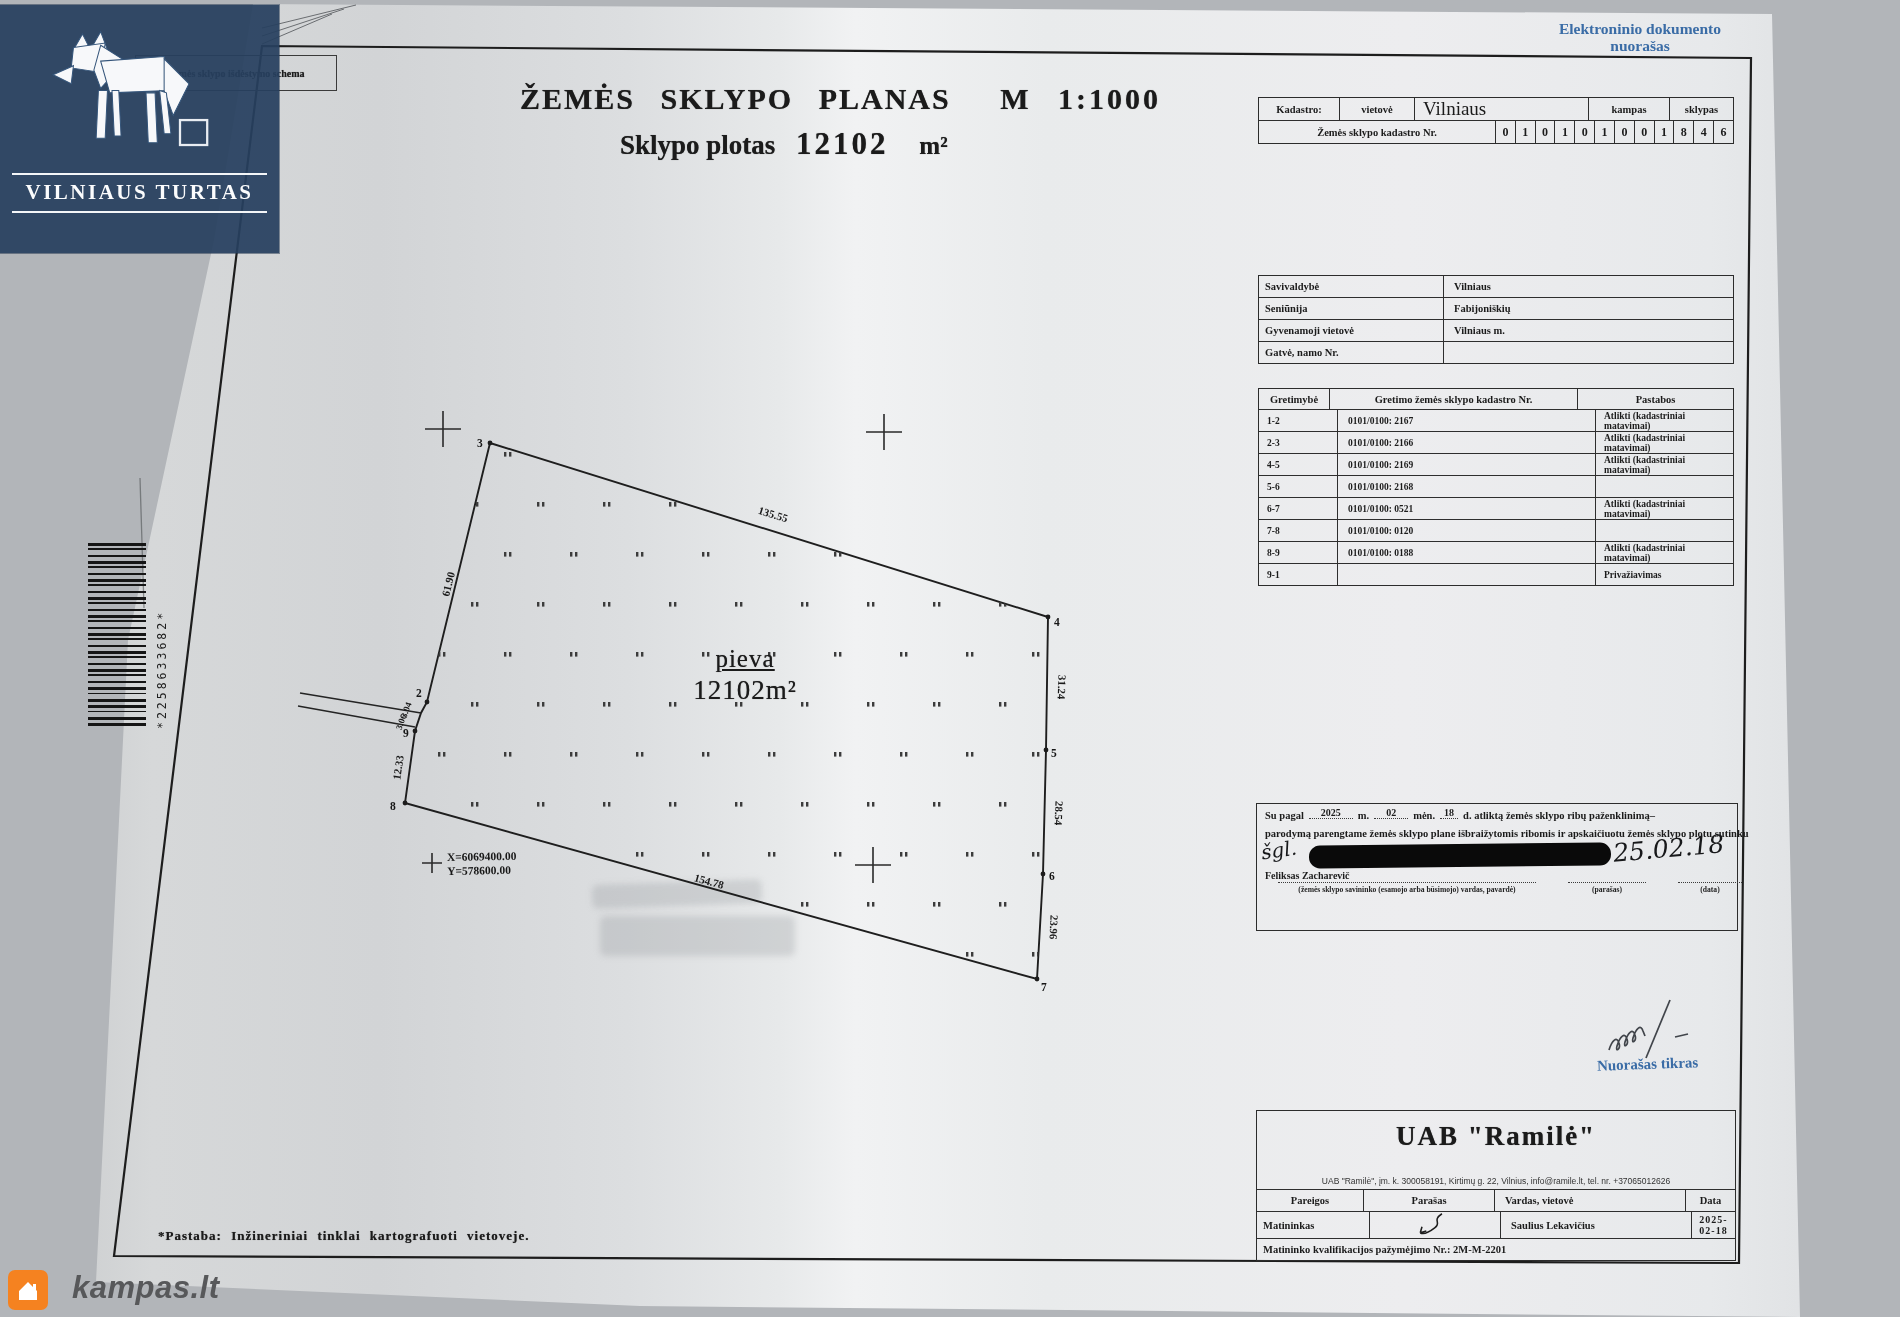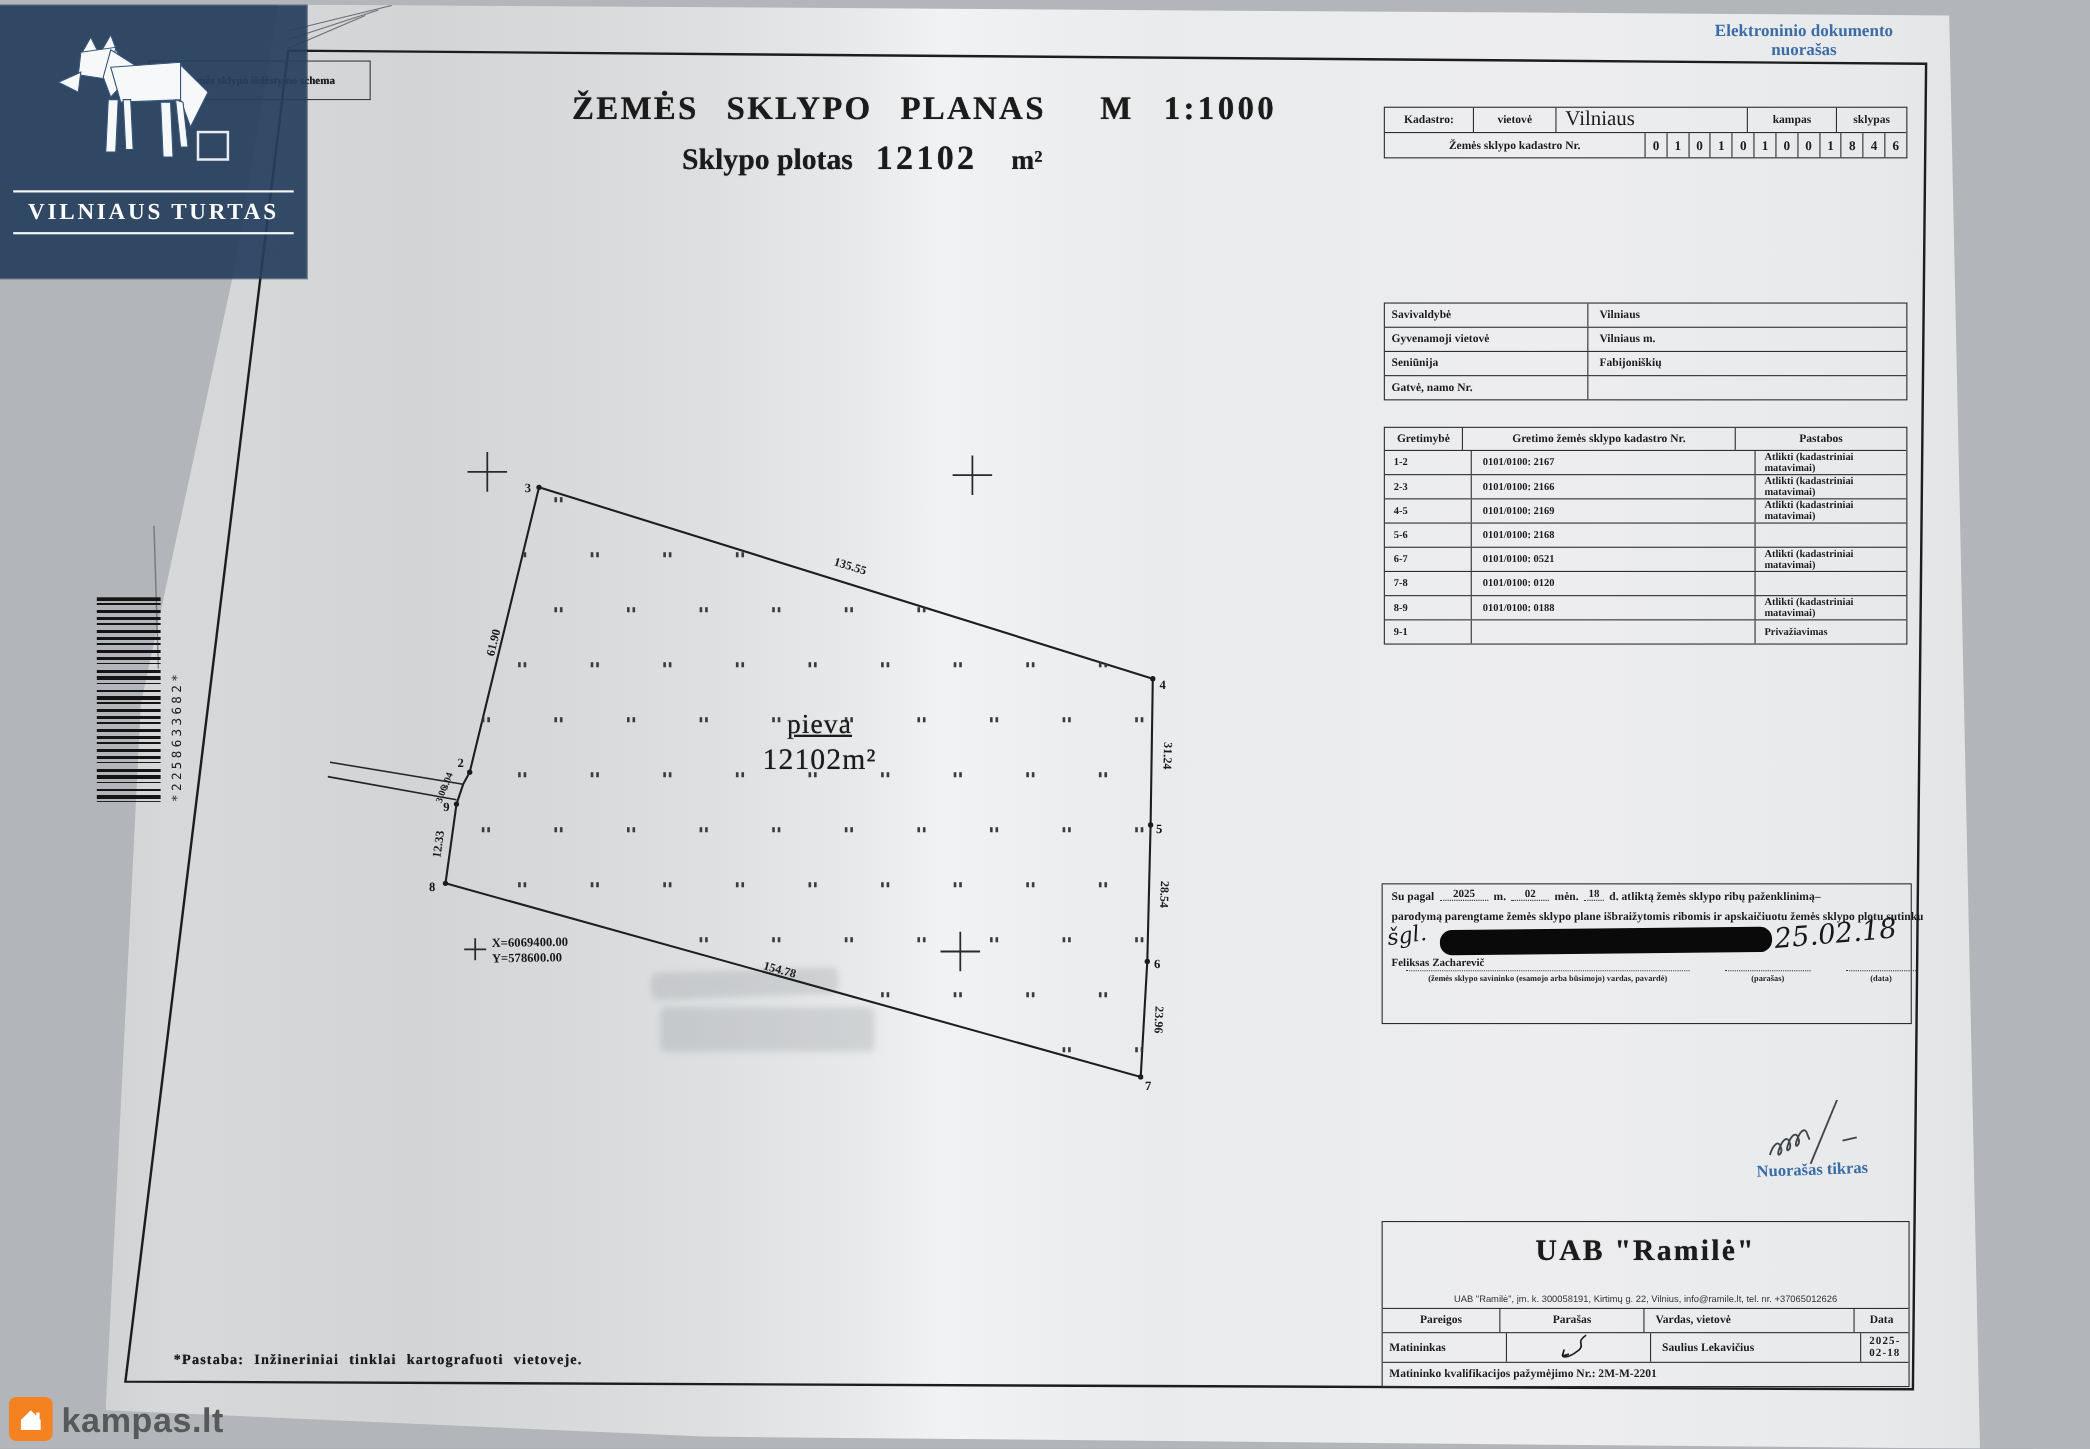--- a/index.html
+++ b/index.html
@@ -379,26 +379,26 @@
       </div>
     </div>
   </div>
 
   <div class="a tbl" style="left:1258px;top:275px;width:474px;">
     <div class="row" style="height:21px;">
       <div class="cell f10" style="width:178px;padding-left:6px;">Savivaldybė</div>
       <div class="cell f10" style="flex:1;padding-left:10px;">Vilniaus</div>
     </div>
     <div class="row" style="height:21px;">
+      <div class="cell f10" style="width:178px;padding-left:6px;">Seniūnija</div>
+      <div class="cell f10" style="flex:1;padding-left:10px;">Fabijoniškių</div>
+    </div>
+    <div class="row" style="height:21px;">
       <div class="cell f10" style="width:178px;padding-left:6px;">Gyvenamoji vietovė</div>
       <div class="cell f10" style="flex:1;padding-left:10px;">Vilniaus m.</div>
-    </div>
-    <div class="row" style="height:21px;">
-      <div class="cell f10" style="width:178px;padding-left:6px;">Seniūnija</div>
-      <div class="cell f10" style="flex:1;padding-left:10px;">Fabijoniškių</div>
     </div>
     <div class="row" style="height:21px;">
       <div class="cell f10" style="width:178px;padding-left:6px;">Gatvė, namo Nr.</div>
       <div class="cell f10" style="flex:1;padding-left:10px;"></div>
     </div>
   </div>
 
   <div class="a tbl" style="left:1258px;top:388px;width:474px;">
     <div class="row" style="height:20px;">
       <div class="cell c f10" style="width:70px;">Gretimybė</div>
@@ -522,21 +522,21 @@
         <polygon points="48,56 56,56 54,98 46,98"></polygon>
           <polygon points="60,56 66,56 68,96 62,96"></polygon>
         <polygon points="90,58 98,58 100,102 92,102"></polygon>
           <polygon points="102,56 108,58 112,94 106,94"></polygon>
       </g>
       <rect x="120" y="82" width="24" height="22" fill="none" stroke="#e9edf2" stroke-width="2"></rect>
     </svg>
     <div class="brandtext">VILNIAUS TURTAS</div>
   </div>
 
-  <div class="a" style="left:8px;top:1270px;display:flex;align-items:flex-end;gap:8px;">
+  <div class="a" style="left:8px;top:1270px;display:flex;align-items:flex-start;gap:24px;font-style:italic;">
     <svg width="40" height="40" viewBox="0 0 40 40">
       <rect x="0" y="0" width="40" height="40" rx="7" fill="#f58220"></rect>
       <path d="M11,21 L20,12 L25,17 L25,14 L28,14 L28,20 L29,21 L29,30 L11,30 Z" fill="#ffffff"></path>
     </svg>
     <span class="kampas-text">kampas.lt</span>
   </div>
 
 </div>
 
 </body></html>

